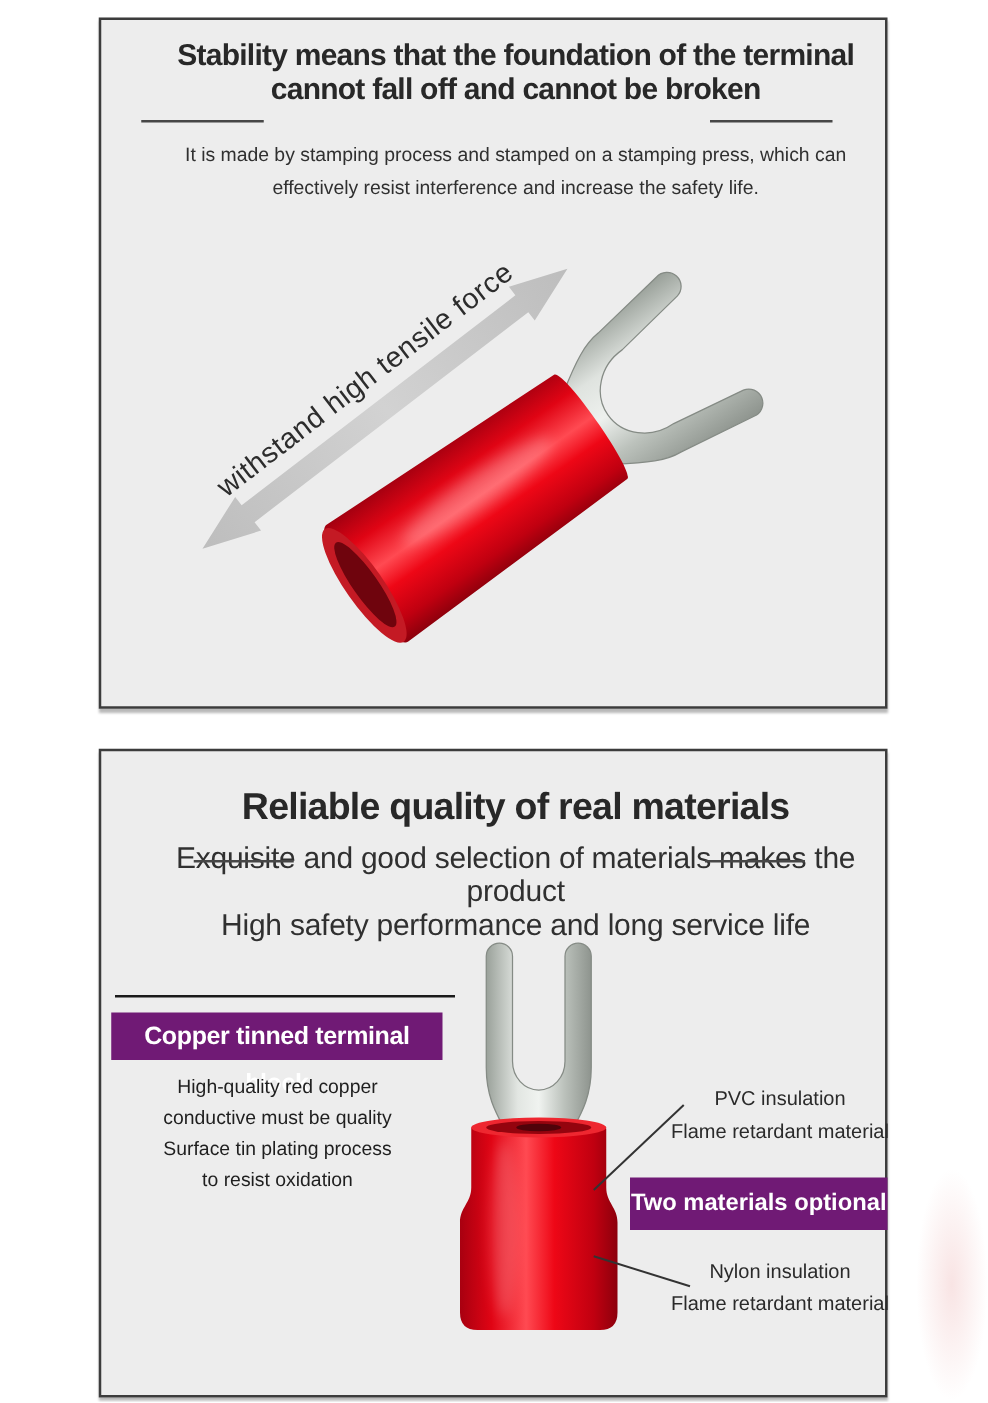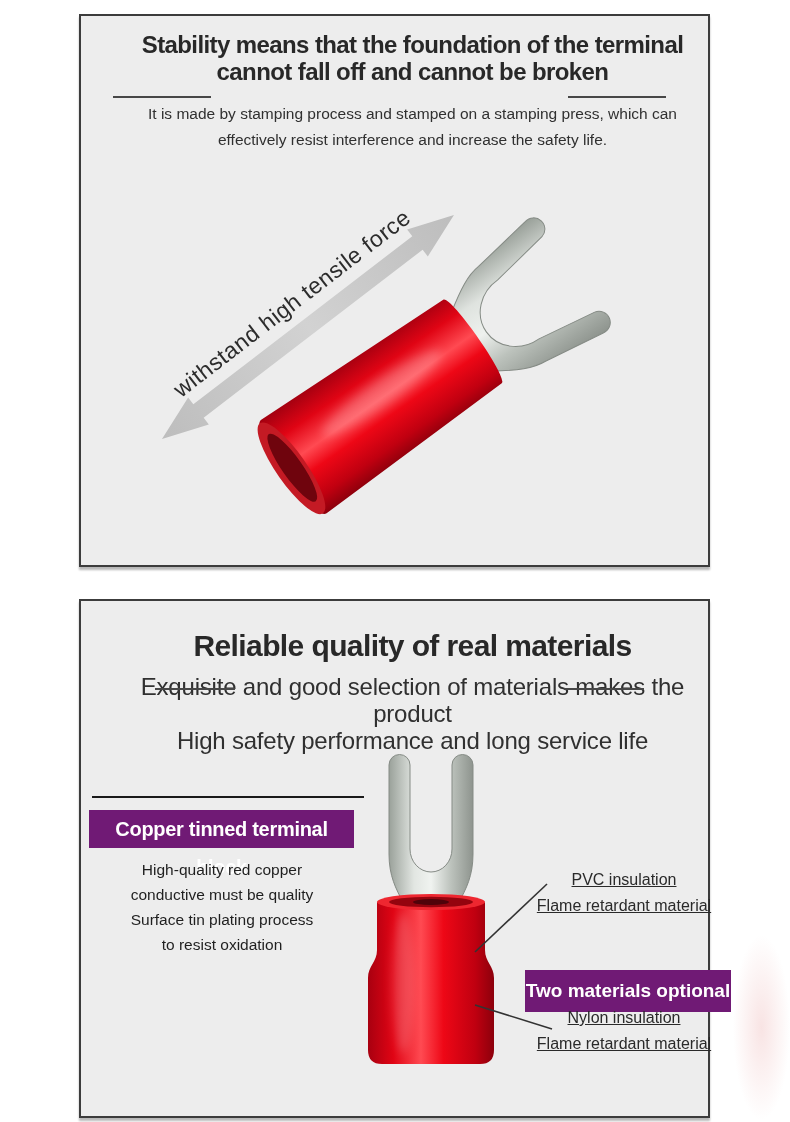--- a/index.html
+++ b/index.html
@@ -8,34 +8,34 @@
   .panel{position:absolute;left:79px;width:631px;background:#ededed;
          border:2px solid #3c3c3c;box-sizing:border-box;
          box-shadow:0 3px 2px rgba(0,0,0,0.28);padding-left:36px;}
   .panel-top{top:14px;height:553px;}
   .panel-bottom{top:599px;height:519px;}
   .title{font-weight:bold;text-align:center;color:#282828;letter-spacing:-0.6px;}
   .title-top{margin-top:15px;font-size:24px;line-height:27px;}
   .title-bottom{margin-top:29px;font-size:30px;line-height:32px;}
   .flank{position:absolute;border-top:2px solid #474747;height:0;}
   .subtitle{text-align:center;color:#303030;}
-  .subtitle-top{margin-top:16px;font-size:15.5px;line-height:26px;}
+  .subtitle-top{margin-top:27px;font-size:15.5px;line-height:26px;}
   .subtitle-bottom{margin-top:11px;font-size:24px;line-height:27px;letter-spacing:-0.2px;}
   .fig-svg{position:absolute;left:0;top:0;pointer-events:none;}
   .arrow-label{position:absolute;left:36px;top:274px;width:350px;text-align:center;
                font-size:23px;letter-spacing:0.5px;color:#2c2c2c;
                transform:rotate(-37.5deg);transform-origin:center;}
   .red-box{position:absolute;background:#701a75;color:#ffffff;font-weight:bold;
            text-align:center;}
   .copper-label{left:8px;top:209px;width:265px;height:38px;line-height:38px;font-size:20px;letter-spacing:-0.3px;}
-  .materials-label{left:444px;top:341px;width:206px;height:42px;line-height:42px;font-size:19px;margin-top:28px;}
+  .materials-label{left:423px;top:341px;width:206px;height:42px;line-height:42px;font-size:19px;}
   .copper-desc{position:absolute;left:16px;top:256px;width:250px;text-align:center;
                font-size:15.5px;line-height:25px;color:#1f1f1f;}
   .side-callout{position:absolute;width:214px;text-align:center;font-size:16px;
-                line-height:26px;color:#2a2a2a;text-decoration:underline;}
+                line-height:26px;color:#2a2a2a;}
   .pvc-callout{left:436px;top:266px;}
   .nylon-callout{left:436px;top:404px;}
   .pink-smudge{position:absolute;left:733px;top:935px;width:57px;height:185px;
                background:radial-gradient(closest-side, rgba(243,205,205,0.55), rgba(255,255,255,0));}
 </style>
 </head>
 <body>
 
 <div class="page">
 

